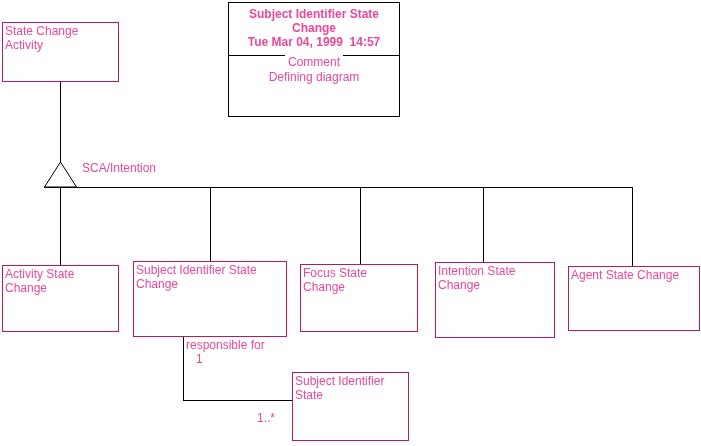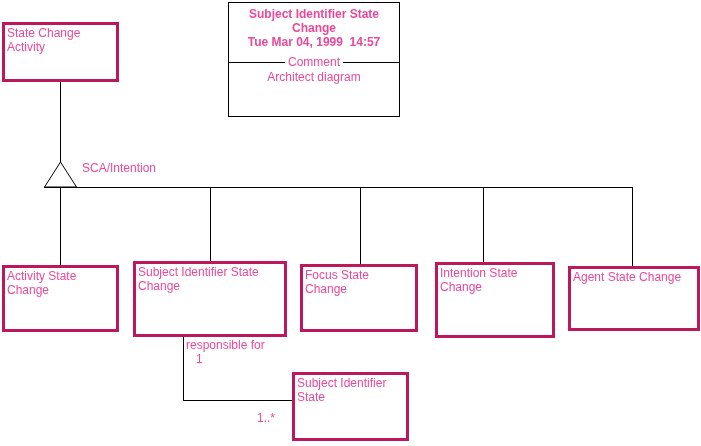--- a/index.html
+++ b/index.html
@@ -19,21 +19,21 @@
     overflow: hidden;
   }
   #connectors {
     position: absolute;
     left: 0; top: 0;
     width: 701px; height: 446px;
   }
   .node {
     position: absolute;
     box-sizing: border-box;
-    border: 3px solid #be185d;
+    border: 1px solid #be185d;
     background: #ffffff;
     padding: 1px 2px;
   }
   .node .lbl { display: inline-block; }
   .node-state-change-activity { left: 2px;   top: 22px;  width: 117px; height: 60px; }
   .node-activity              { left: 2px;   top: 265px; width: 117px; height: 67px; }
   .node-subject-change        { left: 133px; top: 261px; width: 154px; height: 76px; }
   .node-focus                 { left: 300px; top: 264px; width: 118px; height: 68px; }
   .node-focus .lbl            { max-width: 90px; }
   .node-intention             { left: 435px; top: 262px; width: 120px; height: 76px; }
@@ -52,21 +52,20 @@
   }
   .header-symbol .bold-block {
     font-weight: bold;
   }
   .header-symbol .timestamp {
     font-weight: bold;
     white-space: pre;
   }
   .comment-divider {
     display: flex;
-    align-items: center;
     margin-top: 6px;
     height: 14px;
   }
   .comment-divider .rule {
     flex: 1;
     height: 0;
     border-top: 1px solid #000000;
   }
   .comment-divider .divider-text {
     padding: 0 3px;
@@ -103,21 +102,21 @@
   </svg>
 
   <div class="header-symbol">
     <div class="bold-block">Subject Identifier State Change</div>
     <div class="timestamp">Tue Mar 04, 1999  14:57</div>
     <div class="comment-divider">
       <span class="rule"></span>
       <span class="divider-text">Comment</span>
       <span class="rule"></span>
     </div>
-    <div class="comment-text">Architect diagram</div>
+    <div class="comment-text">Defining diagram</div>
   </div>
 
   <div class="node node-state-change-activity">
     <span class="lbl">State Change Activity</span>
   </div>
 
   <div class="node node-activity">
     <span class="lbl">Activity State Change</span>
   </div>
 

